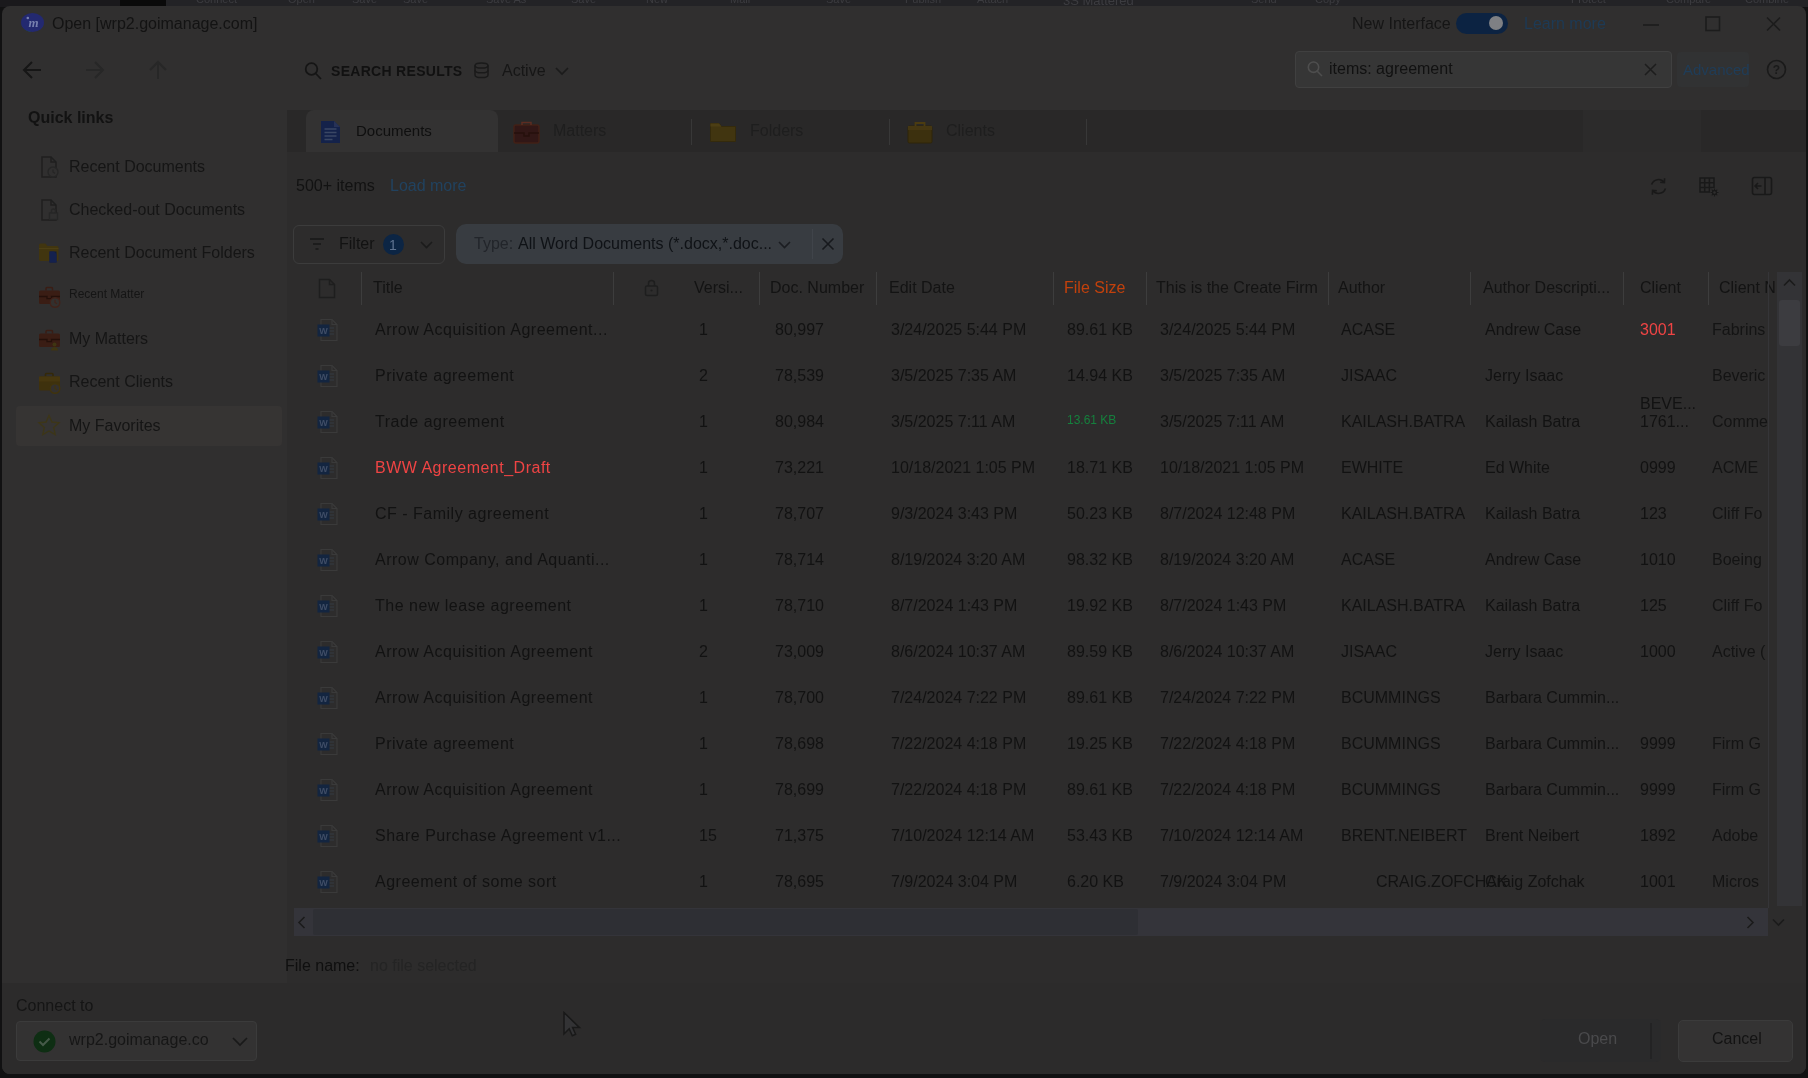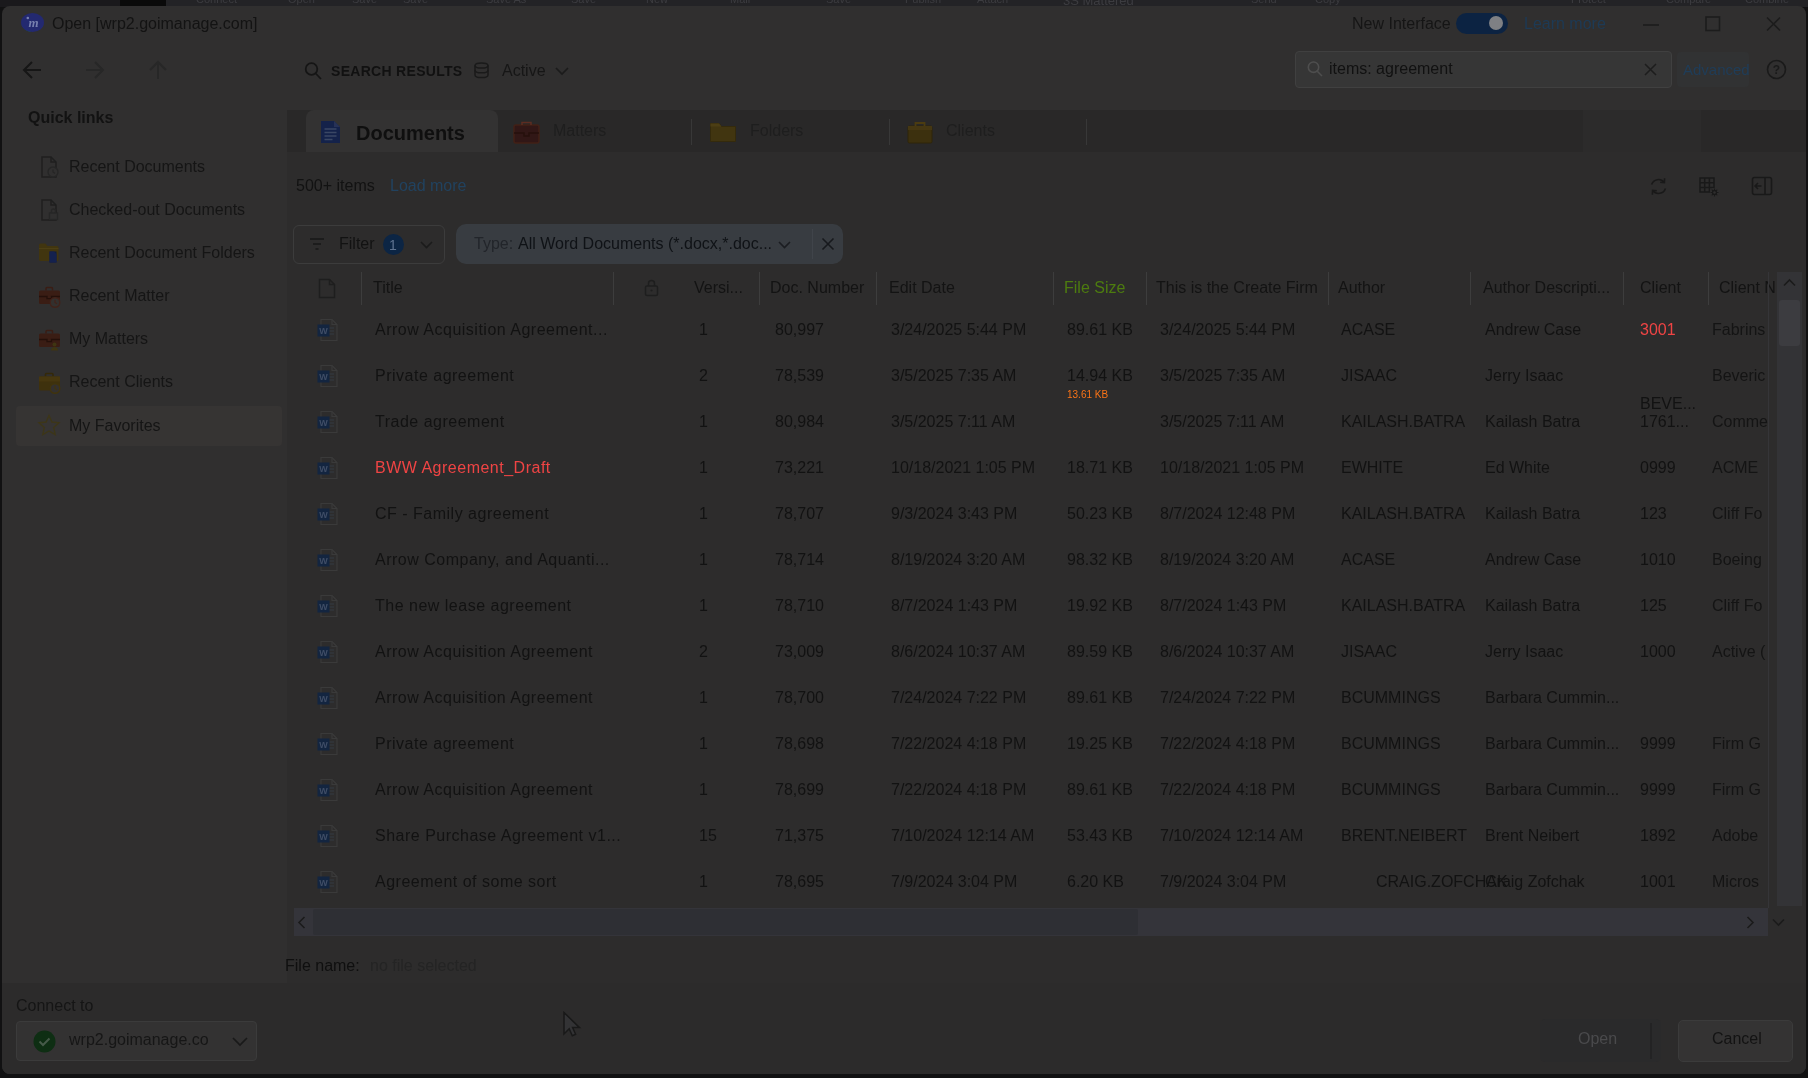--- a/index.html
+++ b/index.html
@@ -143,21 +143,21 @@
     <circle cx="18" cy="18.5" r="4.8" fill="#33302e" stroke="#41340d" stroke-width="1.4"></circle>
     <path d="M18 15.8 v2.7 l1.9 1.3" stroke="#41340d" stroke-width="1.2" fill="none"></path>
   </svg>
 
   <svg class="abs" style="left:37px;top:413px;" width="24" height="24" viewBox="0 0 24 24">
     <path d="M12 2.5 L14.9 9 L22 9.8 L16.7 14.6 L18.2 21.6 L12 18 L5.8 21.6 L7.3 14.6 L2 9.8 L9.1 9 Z" fill="none" stroke="#3d3618" stroke-width="1.4"></path>
   </svg>
   <div class="abs txt" style="left:69px;top:158px;font-size:16px;color:#151515;">Recent Documents</div>
   <div class="abs txt" style="left:69px;top:201px;font-size:16px;color:#151515;">Checked-out Documents</div>
   <div class="abs txt" style="left:69px;top:244px;font-size:16px;color:#151515;">Recent Document Folders</div>
-  <div class="abs txt" style="left:69px;top:287px;font-size:16px;color:#151515;">Recent Matter</div>
+  <div class="abs txt" style="left:69px;top:287px;font-size:12px;color:#151515;">Recent Matter</div>
   <div class="abs txt" style="left:69px;top:330px;font-size:16px;color:#151515;">My Matters</div>
   <div class="abs txt" style="left:69px;top:373px;font-size:16px;color:#151515;">Recent Clients</div>
   <div class="abs txt" style="left:69px;top:417px;font-size:16px;color:#151515;">My Favorites</div>
 
   <div class="abs" style="left:287px;top:110px;width:1519px;height:873px;background:#2d2c2c;"></div>
 
   <div class="abs" style="left:287px;top:110px;width:1519px;height:42px;background:#292828;"></div>
   <div class="abs" style="left:306px;top:110px;width:192px;height:42px;background:#333232;border-radius:8px 8px 0 0;"></div>
   <div class="abs" style="left:691px;top:119px;width:1px;height:26px;background:#383838;"></div>
   <div class="abs" style="left:889px;top:119px;width:1px;height:26px;background:#383838;"></div>
@@ -179,21 +179,21 @@
   <svg class="abs" style="left:709px;top:121px;" width="28" height="23" viewBox="0 0 28 23">
     <path d="M1.5 2.5 h8.5 l2.5 3 h14 v15 h-25 z" fill="#413510" stroke="#342a0c" stroke-width="1"></path>
     <path d="M1.5 2.5 h8.5 l2.5 3 h-11 z" fill="#4c3e14"></path>
   </svg>
 
   <svg class="abs" style="left:907px;top:120px;" width="26" height="24" viewBox="0 0 26 24">
     <rect x="1" y="6" width="24" height="17" rx="1.5" fill="#3c300e" stroke="#2f2508" stroke-width="1"></rect>
     <path d="M8.5 6 v-3 h9 v3" stroke="#4c3c10" stroke-width="1.8" fill="none"></path>
     <rect x="1" y="6" width="24" height="4" fill="#453712"></rect>
   </svg>
-  <div class="abs txt" style="left:356px;top:122px;font-size:20px;font-weight:bold;color:#0f0f0f;">Documents</div>
+  <div class="abs txt" style="left:356px;top:122px;font-size:15px;font-weight:normal;color:#0f0f0f;">Documents</div>
   <div class="abs txt" style="left:553px;top:122px;font-size:16px;color:#1e1e1e;">Matters</div>
   <div class="abs txt" style="left:750px;top:122px;font-size:16px;color:#1e1e1e;">Folders</div>
   <div class="abs txt" style="left:946px;top:122px;font-size:16px;color:#1e1e1e;">Clients</div>
 
   <div class="abs txt" style="left:296px;top:177px;font-size:16px;color:#121212;">500+ items</div>
   <div class="abs txt" style="left:390px;top:177px;font-size:16px;color:#21425f;">Load more</div>
 
   <svg class="abs" style="left:1648px;top:176px;" width="21" height="21" viewBox="0 0 21 21">
     <path d="M3.6 8.6 A7.2 7.2 0 0 1 16.2 6.4" stroke="#191919" stroke-width="1.6" fill="none"></path>
     <path d="M16.6 2.2 L16.4 6.6 L12.2 6.2" stroke="#191919" stroke-width="1.6" fill="none"></path>
@@ -252,21 +252,21 @@
   <div class="abs" style="left:1708px;top:272px;width:1px;height:33px;background:#3d3d3d;"></div>
   <svg class="abs" style="left:644px;top:279px;" width="15" height="18" viewBox="0 0 15 18">
       <rect x="1.5" y="7" width="12" height="9.5" rx="1.5" stroke="#1e1e1e" stroke-width="1.5" fill="none"></rect>
       <path d="M4.5 7 v-2.5 a3 3 0 0 1 6 0 V7" stroke="#1e1e1e" stroke-width="1.5" fill="none"></path>
       <circle cx="7.5" cy="11.5" r="1.1" fill="#1e1e1e"></circle>
     </svg>
   <div class="abs txt" style="left:373px;top:279px;font-size:16px;color:#131313;">Title</div>
   <div class="abs txt" style="left:694px;top:279px;font-size:16px;color:#131313;">Versi...</div>
   <div class="abs txt" style="left:770px;top:279px;font-size:16px;color:#131313;">Doc. Number</div>
   <div class="abs txt" style="left:889px;top:279px;font-size:16px;color:#131313;">Edit Date</div>
-  <div class="abs txt" style="left:1064px;top:279px;font-size:16px;color:#4d7c0f;">File Size</div>
+  <div class="abs txt" style="left:1064px;top:279px;font-size:16px;color:#c2410c;">File Size</div>
   <div class="abs txt" style="left:1156px;top:279px;font-size:16px;color:#131313;">This is the Create Firm</div>
   <div class="abs txt" style="left:1338px;top:279px;font-size:16px;color:#131313;">Author</div>
   <div class="abs txt" style="left:1483px;top:279px;font-size:16px;color:#131313;">Author Descripti...</div>
   <div class="abs txt" style="left:1640px;top:279px;font-size:16px;color:#131313;">Client</div>
   <div class="abs txt" style="left:1719px;top:279px;font-size:16px;color:#131313;">Client N</div>
 
   <svg class="abs" style="left:317px;top:318px;" width="22" height="24" viewBox="0 0 22 24">
       <path d="M4 1.5 h11 l5 5 v16 h-16 z" fill="none" stroke="#3a3a3a" stroke-width="1.2"></path>
       <path d="M15 1.5 v5 h5" fill="none" stroke="#3a3a3a" stroke-width="1.2"></path>
       <path d="M8 10 h9 M8 13 h9 M8 16 h9" stroke="#343a42" stroke-width="1"></path>
@@ -304,21 +304,21 @@
       <path d="M4 1.5 h11 l5 5 v16 h-16 z" fill="none" stroke="#3a3a3a" stroke-width="1.2"></path>
       <path d="M15 1.5 v5 h5" fill="none" stroke="#3a3a3a" stroke-width="1.2"></path>
       <path d="M8 10 h9 M8 13 h9 M8 16 h9" stroke="#343a42" stroke-width="1"></path>
       <rect x="0.5" y="6.5" width="12" height="12" fill="#132540"></rect>
       <text x="6.5" y="16" font-size="9" font-weight="bold" fill="#3f4d66" text-anchor="middle">W</text>
     </svg>
   <div class="abs txt" style="letter-spacing:0.5px;left:375px;top:413px;font-size:16px;color:#121212;">Trade agreement</div>
   <div class="abs txt" style="left:699px;top:413px;font-size:16px;color:#121212;">1</div>
   <div class="abs txt" style="left:775px;top:413px;font-size:16px;color:#121212;">80,984</div>
   <div class="abs txt" style="left:891px;top:413px;font-size:16px;color:#121212;">3/5/2025 7:11 AM</div>
-  <div class="abs txt" style="left:1067px;top:389px;font-size:10px;color:#f97316;">13.61 KB</div>
+  <div class="abs txt" style="left:1067px;top:413px;font-size:12px;color:#15803d;">13.61 KB</div>
   <div class="abs txt" style="left:1160px;top:413px;font-size:16px;color:#121212;">3/5/2025 7:11 AM</div>
   <div class="abs txt" style="left:1341px;top:413px;font-size:16px;color:#121212;">KAILASH.BATRA</div>
   <div class="abs txt" style="left:1485px;top:413px;font-size:16px;color:#121212;">Kailash Batra</div>
   <div class="abs txt" style="left:1640px;top:413px;font-size:16px;color:#121212;">1761...</div>
   <div class="abs txt" style="left:1712px;top:413px;font-size:16px;color:#141414;width:56px;overflow:hidden;">Comme</div>
   <svg class="abs" style="left:317px;top:456px;" width="22" height="24" viewBox="0 0 22 24">
       <path d="M4 1.5 h11 l5 5 v16 h-16 z" fill="none" stroke="#3a3a3a" stroke-width="1.2"></path>
       <path d="M15 1.5 v5 h5" fill="none" stroke="#3a3a3a" stroke-width="1.2"></path>
       <path d="M8 10 h9 M8 13 h9 M8 16 h9" stroke="#343a42" stroke-width="1"></path>
       <rect x="0.5" y="6.5" width="12" height="12" fill="#132540"></rect>

